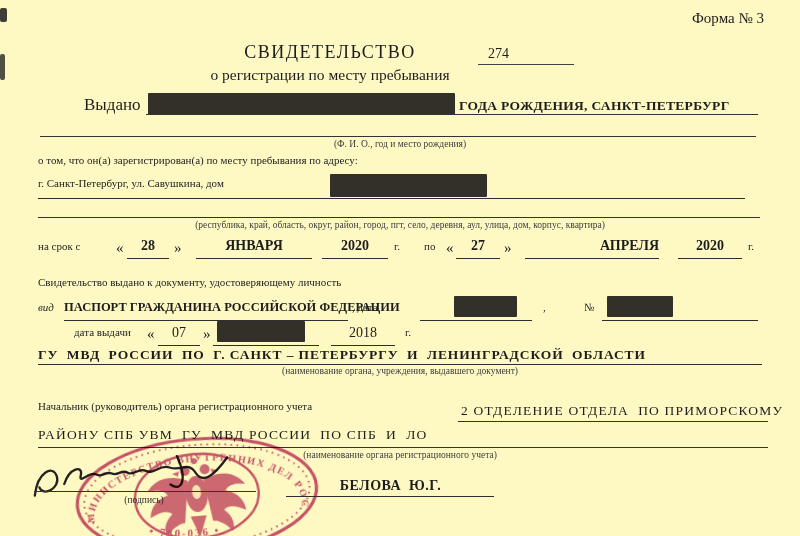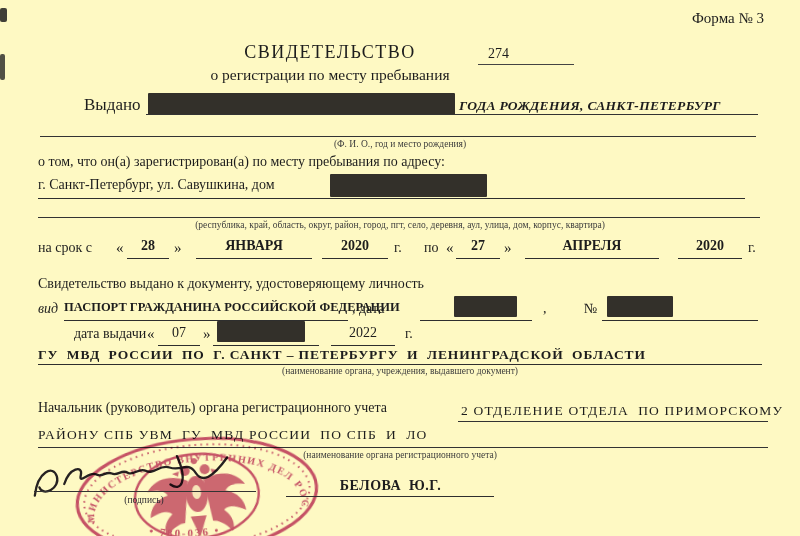--- a/index.html
+++ b/index.html
@@ -3,21 +3,21 @@
 <meta charset="utf-8">
 <style>
   html,body{margin:0;padding:0;background:#e9e9e7;}
   #page{
     position:relative;width:800px;height:536px;overflow:hidden;
     background:#fef9c3;
     font-family:"Liberation Serif","DejaVu Serif",serif;
     color:#1d1d1d;
   }
   .abs{position:absolute;}
-  .lbl{font-size:14px;white-space:nowrap;}
+  .lbl{font-size:11px;white-space:nowrap;}
   .big{font-size:17px;}
   .cap{font-size:9.5px;color:#3d3d3d;text-align:center;white-space:nowrap;}
   .ul{border-bottom:1px solid #2e2e2e;height:0;}
   .ul2{border-bottom:1.5px solid #333;height:0;}
   .cell{position:absolute;text-align:center;border-bottom:1px solid #2e2e2e;height:20px;
         font-weight:bold;font-size:14px;white-space:nowrap;}
   .cell.n{font-weight:normal;}
   .redact{position:absolute;background:#33302a;border-radius:1px;}
   .bold-val{font-weight:bold;font-size:13.5px;letter-spacing:.3px;white-space:pre;}
   .typed{font-size:13.5px;letter-spacing:1.1px;white-space:pre;}
@@ -37,21 +37,21 @@
   <div class="abs" style="top:10px;right:36px;font-size:15px;">Форма № 3</div>
 
   <div class="abs" style="left:150px;top:42px;width:360px;text-align:center;font-size:18px;letter-spacing:1.5px;">СВИДЕТЕЛЬСТВО</div>
   <div class="abs" style="left:478px;top:44px;width:96px;height:20px;border-bottom:1px solid #444;">
     <span style="font-size:14px;padding-left:10px;">274</span>
   </div>
   <div class="abs" style="left:150px;top:66px;width:360px;text-align:center;font-size:15.5px;">о регистрации по месту пребывания</div>
 
   <div class="abs big" style="left:84px;top:95px;">Выдано</div>
   <div class="redact" style="left:148px;top:93px;width:307px;height:22px;"></div>
-  <div class="abs bold-val" style="left:459px;top:98px;font-style:italic;">ГОДА РОЖДЕНИЯ, САНКТ-ПЕТЕРБУРГ</div>
+  <div class="abs bold-val" style="left:459px;top:98px;">ГОДА РОЖДЕНИЯ, САНКТ-ПЕТЕРБУРГ</div>
   <div class="abs ul2" style="left:146px;top:114px;width:612px;"></div>
 
   <div class="abs ul2" style="left:40px;top:136px;width:716px;"></div>
   <div class="abs cap" style="left:200px;top:139px;width:400px;">(Ф. И. О., год и место рождения)</div>
 
   <div class="abs lbl" style="left:38px;top:154px;">о том, что он(а) зарегистрирован(а) по месту пребывания по адресу:</div>
   <div class="abs lbl" style="left:38px;top:177px;">г. Санкт-Петербург, ул. Савушкина, дом</div>
   <div class="redact" style="left:330px;top:174px;width:157px;height:23px;"></div>
   <div class="abs ul" style="left:38px;top:198px;width:707px;"></div>
 
@@ -62,21 +62,21 @@
   <span class="abs q" style="left:116px;top:240px;">«</span>
   <span class="cell" style="left:127px;top:238px;width:42px;">28</span>
   <span class="abs q" style="left:174px;top:240px;">»</span>
   <span class="cell" style="left:196px;top:238px;width:116px;">ЯНВАРЯ</span>
   <span class="cell" style="left:322px;top:238px;width:66px;">2020</span>
   <span class="abs lbl" style="left:394px;top:240px;">г.</span>
   <span class="abs lbl" style="left:424px;top:240px;">по</span>
   <span class="abs q" style="left:446px;top:240px;">«</span>
   <span class="cell" style="left:456px;top:238px;width:44px;">27</span>
   <span class="abs q" style="left:504px;top:240px;">»</span>
-  <span class="cell" style="left:525px;top:238px;width:134px;">АПРЕЛЯ</span>
+  <span class="cell" style="left:525px;top:238px;width:134px;text-align:right;">АПРЕЛЯ</span>
   <span class="cell" style="left:678px;top:238px;width:64px;">2020</span>
   <span class="abs lbl" style="left:748px;top:240px;">г.</span>
 
   <div class="abs lbl" style="left:38px;top:276px;">Свидетельство выдано к документу, удостоверяющему личность</div>
 
   <span class="abs lbl" style="left:38px;top:301px;font-style:italic;">вид</span>
   <span class="cell" style="left:64px;top:300px;width:284px;font-size:12.5px;">ПАСПОРТ ГРАЖДАНИНА РОССИЙСКОЙ ФЕДЕРАЦИИ</span>
   <span class="abs lbl" style="left:352px;top:301px;">, дата</span>
   <span class="cell" style="left:420px;top:300px;width:112px;"></span>
   <div class="redact" style="left:454px;top:296px;width:63px;height:21px;"></div>
@@ -84,21 +84,21 @@
   <span class="abs lbl" style="left:584px;top:301px;">№</span>
   <span class="cell" style="left:602px;top:300px;width:156px;"></span>
   <div class="redact" style="left:607px;top:296px;width:66px;height:21px;"></div>
 
   <span class="abs lbl" style="left:38px;top:326px;margin-left:36px;">дата выдачи</span>
   <span class="abs q" style="left:147px;top:326px;">«</span>
   <span class="cell n" style="left:158px;top:325px;width:42px;">07</span>
   <span class="abs q" style="left:203px;top:326px;">»</span>
   <span class="cell" style="left:213px;top:325px;width:106px;"></span>
   <div class="redact" style="left:217px;top:321px;width:88px;height:21px;"></div>
-  <span class="cell n" style="left:331px;top:325px;width:64px;">2022</span>
+  <span class="cell n" style="left:331px;top:325px;width:64px;">2018</span>
   <span class="abs lbl" style="left:405px;top:326px;">г.</span>
 
   <div class="abs typed" style="left:38px;top:347px;font-weight:600;letter-spacing:.9px;">ГУ  МВД  РОССИИ  ПО  Г. САНКТ – ПЕТЕРБУРГУ  И  ЛЕНИНГРАДСКОЙ  ОБЛАСТИ</div>
   <div class="abs ul" style="left:38px;top:364px;width:724px;"></div>
   <div class="abs cap" style="left:200px;top:366px;width:400px;">(наименование органа, учреждения, выдавшего документ)</div>
 
   <div class="abs lbl" style="left:38px;top:400px;">Начальник (руководитель) органа регистрационного учета</div>
   <div class="abs typed" style="left:461px;top:403px;letter-spacing:1.2px;">2 ОТДЕЛЕНИЕ ОТДЕЛА  ПО ПРИМОРСКОМУ</div>
   <div class="abs ul2" style="left:458px;top:421px;width:310px;"></div>
   <div class="abs typed" style="left:38px;top:427px;letter-spacing:1.2px;">РАЙОНУ СПБ УВМ  ГУ  МВД РОССИИ  ПО СПБ  И  ЛО</div>

